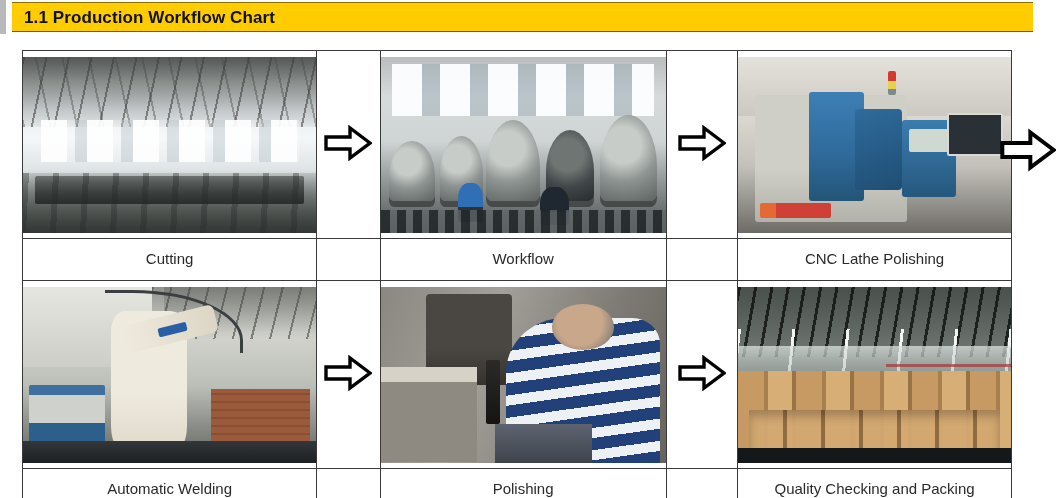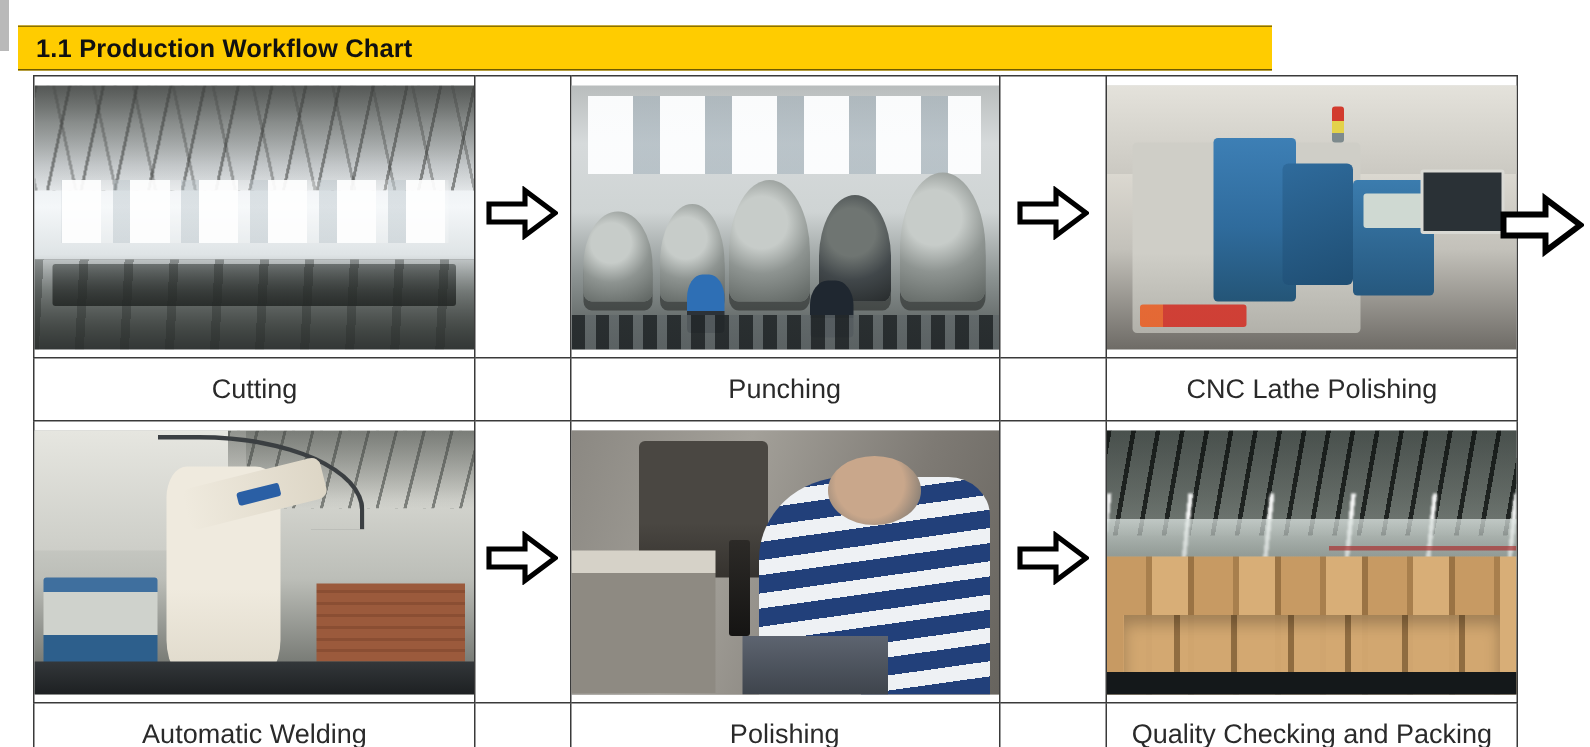--- a/index.html
+++ b/index.html
@@ -12,21 +12,21 @@
   .page{position:relative;width:1060px;height:498px;}
 
   
   .header-wrap{
     position:absolute;left:0;top:0;width:1060px;height:34px;
     box-sizing:border-box;
     border-left:6px solid #b9b9b9;
     background:#ffffff;
   }
   .header-bar{
-    position:absolute;left:6px;top:17px;width:836px;height:30px;
+    position:absolute;left:6px;top:2px;width:1021px;height:30px;
     background:#fc0;
     box-sizing:border-box;
     border-top:1px solid #8a7000;
     border-bottom:1px solid #6f5a00;
     display:flex;align-items:center;
   }
   .header-title{
     font-size:17px;font-weight:bold;color:#111;
     padding-left:12px;letter-spacing:.1px;line-height:1;
   }
@@ -50,21 +50,21 @@
   .c-arrow2{width:70px;}
   .c-photo3{width:268px;}
 
   .r-photo{height:188px;}
   .r-cap{height:42px;}
 
   .cell-pad{padding:6px;box-sizing:border-box;}
 
   .caption{
     text-align:center;
-    font-size:18px;
+    font-size:15px;
     color:#2a2a2a;
     line-height:1.35;
     padding:4px 6px;
     box-sizing:border-box;
   }
 
   
   .photo{
     position:relative;width:100%;height:176px;
     overflow:hidden;background:#cfd6db;
@@ -354,21 +354,21 @@
             <div class="monitor"></div>
             <div class="lamp"></div>
             <div class="logo"></div>
           </div>
         </td>
       </tr>
 
       <tr class="r-cap">
         <td class="caption">Cutting</td>
         <td></td>
-        <td class="caption">Punching</td>
+        <td class="caption">Workflow</td>
         <td></td>
         <td class="caption">CNC Lathe Polishing</td>
       </tr>
 
       <tr class="r-photo">
         <td class="cell-pad">
           <div class="photo ph-welding">
             <div class="wallw"></div>
             <div class="roof"></div>
             <div class="cable"></div>

